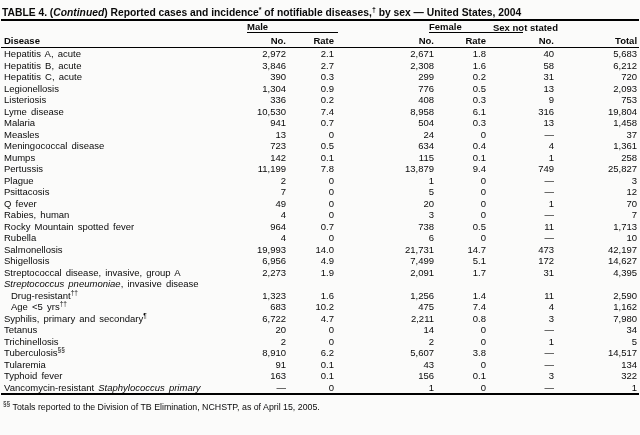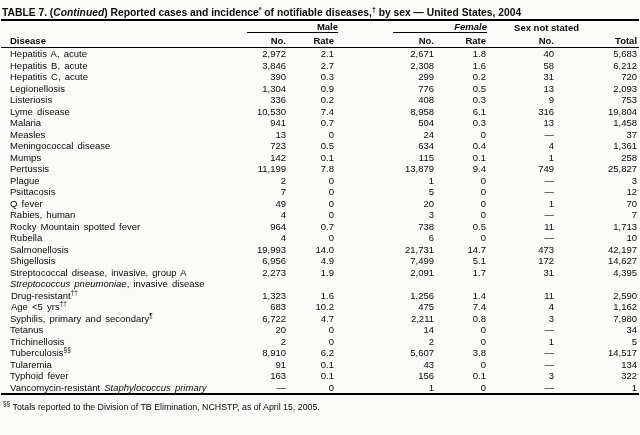--- a/index.html
+++ b/index.html
@@ -43,40 +43,40 @@
     white-space: nowrap;
     overflow: visible;
   }
   thead th { font-weight: bold; }
 
   
   .group-row th { height: 12px; position: relative; }
   .grp {
     position: absolute;
     bottom: 0;
-    text-align: right;
+    text-align: left;
     font-size: 9.5px;
     font-weight: bold;
     line-height: 11px;
   }
   .grp.underlined { border-bottom: 1px solid #000; }
   .grp-male   { left: 246px; width: 91px; }
-  .grp-female { left: 392px; width: 94px; font-style: italic; }
+  .grp-female { left: 428px; width: 94px; }
   .grp-ns     { left: 492px; width: 86px; margin-top: 8px; }
 
   .colhead-row th {
     height: 13px;
     vertical-align: bottom;
     border-bottom: 1.5px solid #000;
     padding-bottom: 1px;
   }
 
   .num { text-align: right; }
   td.num { font-variant-numeric: tabular-nums; }
-  .disease-col { text-align: left; padding-left: 9px; word-spacing: 1.5px; }
+  .disease-col { text-align: left; padding-left: 3px; word-spacing: 1.5px; }
   td:last-child, th:last-child { padding-right: 2px; }
 
   tbody td {
     height: 11.5px;
     line-height: 11.5px;
     vertical-align: middle;
   }
   tbody td sup { font-size: 6.5px; line-height: 0; }
   tbody td i { font-style: italic; }
   td.indent { padding-left: 10px; }
@@ -93,21 +93,21 @@
     padding: 5px 0 0 2px;
   }
   .footnote sup { font-size: 6.5px; }
 </style>
 </head>
 <body>
 
 <div class="page">
 
   <div class="title">
-    <span>TABLE 7. (</span><i>Continued</i><span>) Reported cases and incidence</span><sup>*</sup><span> of notifiable diseases,</span><sup>†</sup><span> by sex — United States, 2004</span>
+    <span>TABLE 4. (</span><i>Continued</i><span>) Reported cases and incidence</span><sup>*</sup><span> of notifiable diseases,</span><sup>†</sup><span> by sex — United States, 2004</span>
   </div>
 
   <table>
     <colgroup>
       <col class="c-disease">
         <col class="c-mno">
         <col class="c-mrate">
       <col class="c-fno">
         <col class="c-frate">
         <col class="c-nsno">

